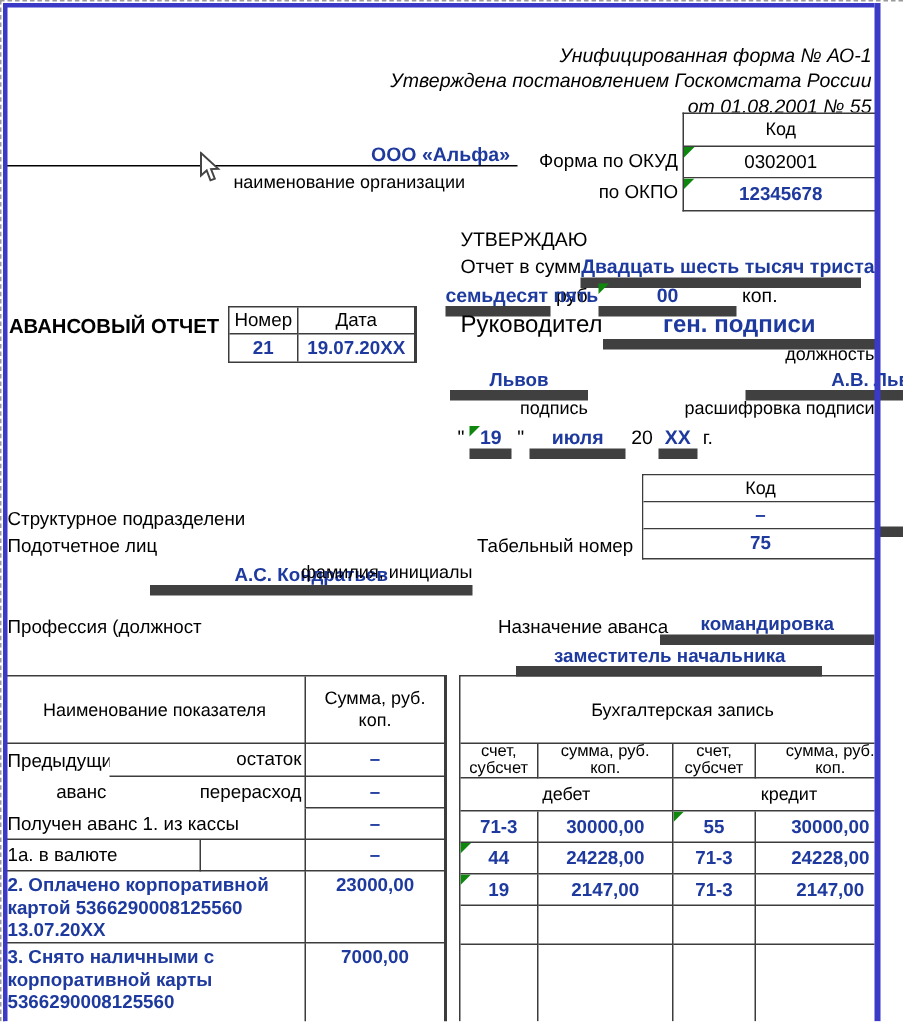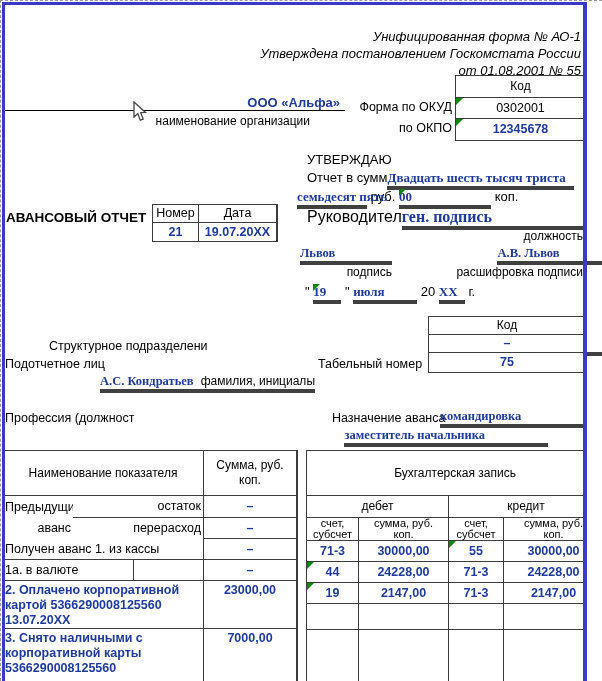--- a/index.html
+++ b/index.html
@@ -8,21 +8,21 @@
   .abs{position:absolute;}
   
   .dash-top{left:0;top:0;width:602px;height:0;border-top:1px dashed #9a9a9a;}
   .dash-left{left:0;top:0;height:681px;width:0;border-left:1px dashed #9a9a9a;}
   .pb{background:#3a3ac6;z-index:30;}
   
   .it{font-style:italic;font-size:13px;line-height:17px;text-align:right;}
   .val{color:#1e3a9e;font-weight:bold;}
   .c{text-align:right;}
   .small{font-size:12px;}
-  .uline{display:inline-block;border-bottom:4px solid #404040;position:relative;font-family:Liberation Serif, serif;}
+  .uline{display:inline-block;border-bottom:7px solid #404040;text-align:center;position:relative;}
   
   .tri{position:absolute;left:0;top:0;width:0;height:0;
        border-top:7px solid #0f870f;border-right:7px solid transparent;z-index:3;}
   
   table{border-collapse:separate;border-spacing:0;table-layout:fixed;}
   .grid{border:1px solid #3c3c3c;border-right-width:2px;}
   .grid td{border-right:1px solid #3c3c3c;border-bottom:1px solid #3c3c3c;
            padding:0 2px;vertical-align:middle;position:relative;line-height:15px;
            overflow:hidden;white-space:normal;}
   .grid td.lastcol{border-right:none;}
@@ -94,21 +94,21 @@
     <span>Отчет в сумм</span><span class="uline val" style="width:187px;">Двадцать шесть тысяч триста</span>
   </div>
   <div class="abs z10" style="left:297px;top:189px;white-space:nowrap;font-size:13px;">
     <span class="uline val" style="width:70px;">семьдесят пять</span>
     <span>руб.</span>
     <span class="uline val" style="width:92px;"><span class="tri"></span><span>00</span></span>
     <span>коп.</span>
   </div>
   <div class="abs z10" style="left:307px;top:208px;width:277px;display:flex;font-size:16px;">
     <span>Руководител</span>
-    <span class="uline val" style="flex:1;">ген. подпись</span>
+    <span class="uline val" style="flex:1;">ген. подписи</span>
   </div>
   <div class="abs c small z10" style="left:393px;width:190px;top:229px;">должность</div>
   <span class="abs uline val z10" style="left:300px;width:92px;top:246px;">Львов</span>
   <span class="abs uline val z10" style="left:402px;width:181px;top:246px;">А.В. Львов</span>
   <div class="abs c small z10" style="left:300px;width:92px;top:265px;">подпись</div>
   <div class="abs c small z10" style="left:402px;width:181px;top:265px;">расшифровка подписи</div>
   <div class="abs z10" style="left:305px;top:284px;white-space:nowrap;font-size:13px;">
     <span>"</span>
     <span class="uline val" style="width:28px;"><span class="tri"></span><span>19</span></span>
     <span>"</span>
@@ -131,21 +131,21 @@
       <td class="hdrcell lastcol" style="font-size:12.5px;">Дата</td>
     </tr>
     <tr style="height:18px;margin-top:44px;" class="last">
       <td class="num val">21</td>
       <td class="num val lastcol">19.07.20XX</td>
     </tr>
   </tbody>
     </table>
 
   
-  <div class="abs z10" style="left:5px;top:339px;margin-left:44px;">Структурное подразделени</div>
+  <div class="abs z10" style="left:5px;top:339px;">Структурное подразделени</div>
   <span class="abs uline val z10" style="left:157px;width:188px;top:337px;">отдел продаж</span>
   <div class="abs z10" style="left:5px;top:357px;">Подотчетное лиц</div>
   <span class="abs uline val z10" style="left:100px;width:215px;top:355px;">А.С. Кондратьев</span>
   <div class="abs z10" style="left:318px;top:357px;white-space:nowrap;">Табельный номер</div>
   <div class="abs c small z10" style="left:100px;width:215px;top:374px;">фамилия, инициалы</div>
 
   
   <table class="abs grid box" style="left:428px;top:316px;width:156px;border-right:none;z-index:12;">
     <colgroup>
         <col style="width:156px">
@@ -221,41 +221,41 @@
     <colgroup>
           <col style="width:52px">
           <col style="width:90px">
           <col style="width:55px">
           <col style="width:99px">
         </colgroup>
     <tbody>
           <tr style="height:45px;">
       <td colspan="4" class="hdrcell lastcol">Бухгалтерская запись</td>
     </tr>
+    <tr style="height:21px;">
+      <td class="hdrcell" style="font-size:11px;line-height:11px;">
+              <div>счет,</div>
+              <div>субсчет</div>
+            </td>
+      <td class="hdrcell" style="font-size:11px;line-height:11px;">
+              <div>сумма, руб.</div>
+              <div>коп.</div>
+            </td>
+      <td class="hdrcell" style="font-size:11px;line-height:11px;">
+              <div>счет,</div>
+              <div>субсчет</div>
+            </td>
+      <td class="hdrcell lastcol" style="font-size:11px;line-height:11px;">
+              <div>сумма, руб.</div>
+              <div>коп.</div>
+            </td>
+    </tr>
     <tr style="height:22px;">
       <td colspan="2" class="hdrcell">дебет</td>
       <td colspan="2" class="hdrcell lastcol">кредит</td>
-    </tr>
-    <tr style="height:21px;">
-      <td class="hdrcell" style="font-size:11px;line-height:11px;">
-              <div>счет,</div>
-              <div>субсчет</div>
-            </td>
-      <td class="hdrcell" style="font-size:11px;line-height:11px;">
-              <div>сумма, руб.</div>
-              <div>коп.</div>
-            </td>
-      <td class="hdrcell" style="font-size:11px;line-height:11px;">
-              <div>счет,</div>
-              <div>субсчет</div>
-            </td>
-      <td class="hdrcell lastcol" style="font-size:11px;line-height:11px;">
-              <div>сумма, руб.</div>
-              <div>коп.</div>
-            </td>
     </tr>
     <tr style="height:21px;">
       <td class="num val">71-3</td>
       <td class="num val">30000,00</td>
       <td class="num val"><span class="tri"></span><span>55</span></td>
       <td class="num val lastcol">30000,00</td>
     </tr>
     <tr style="height:21px;">
       <td class="num val"><span class="tri"></span><span>44</span></td>
       <td class="num val">24228,00</td>

